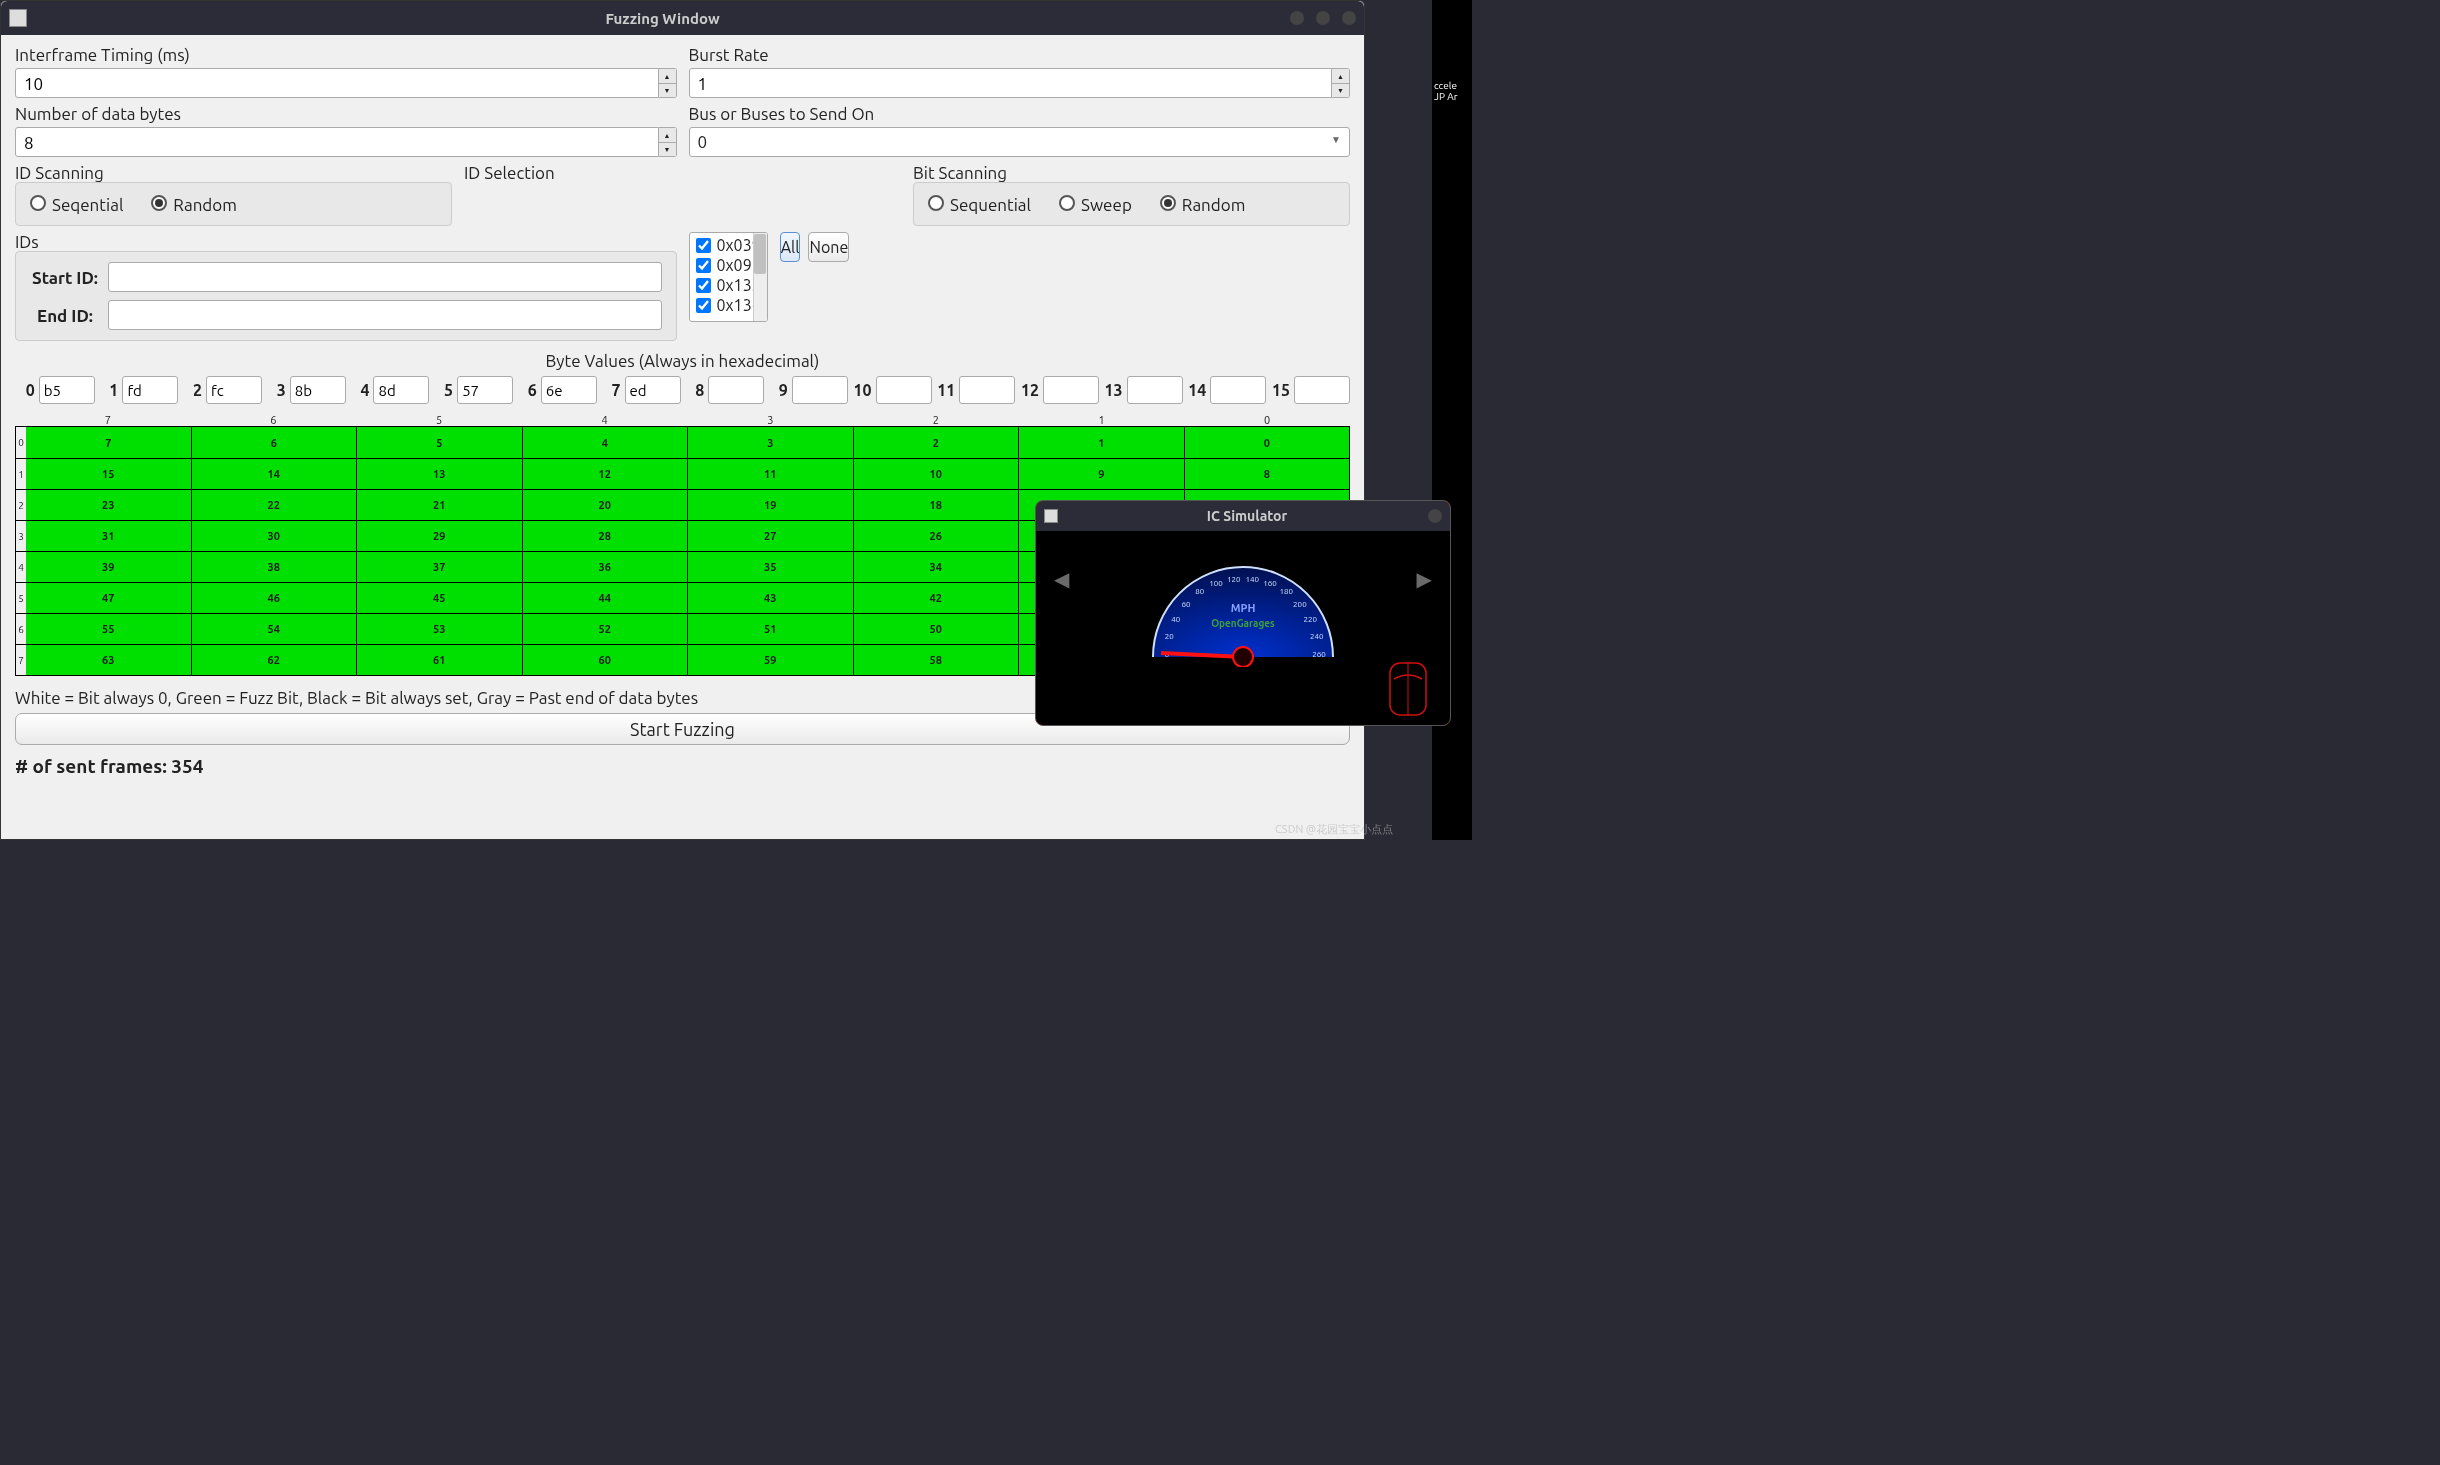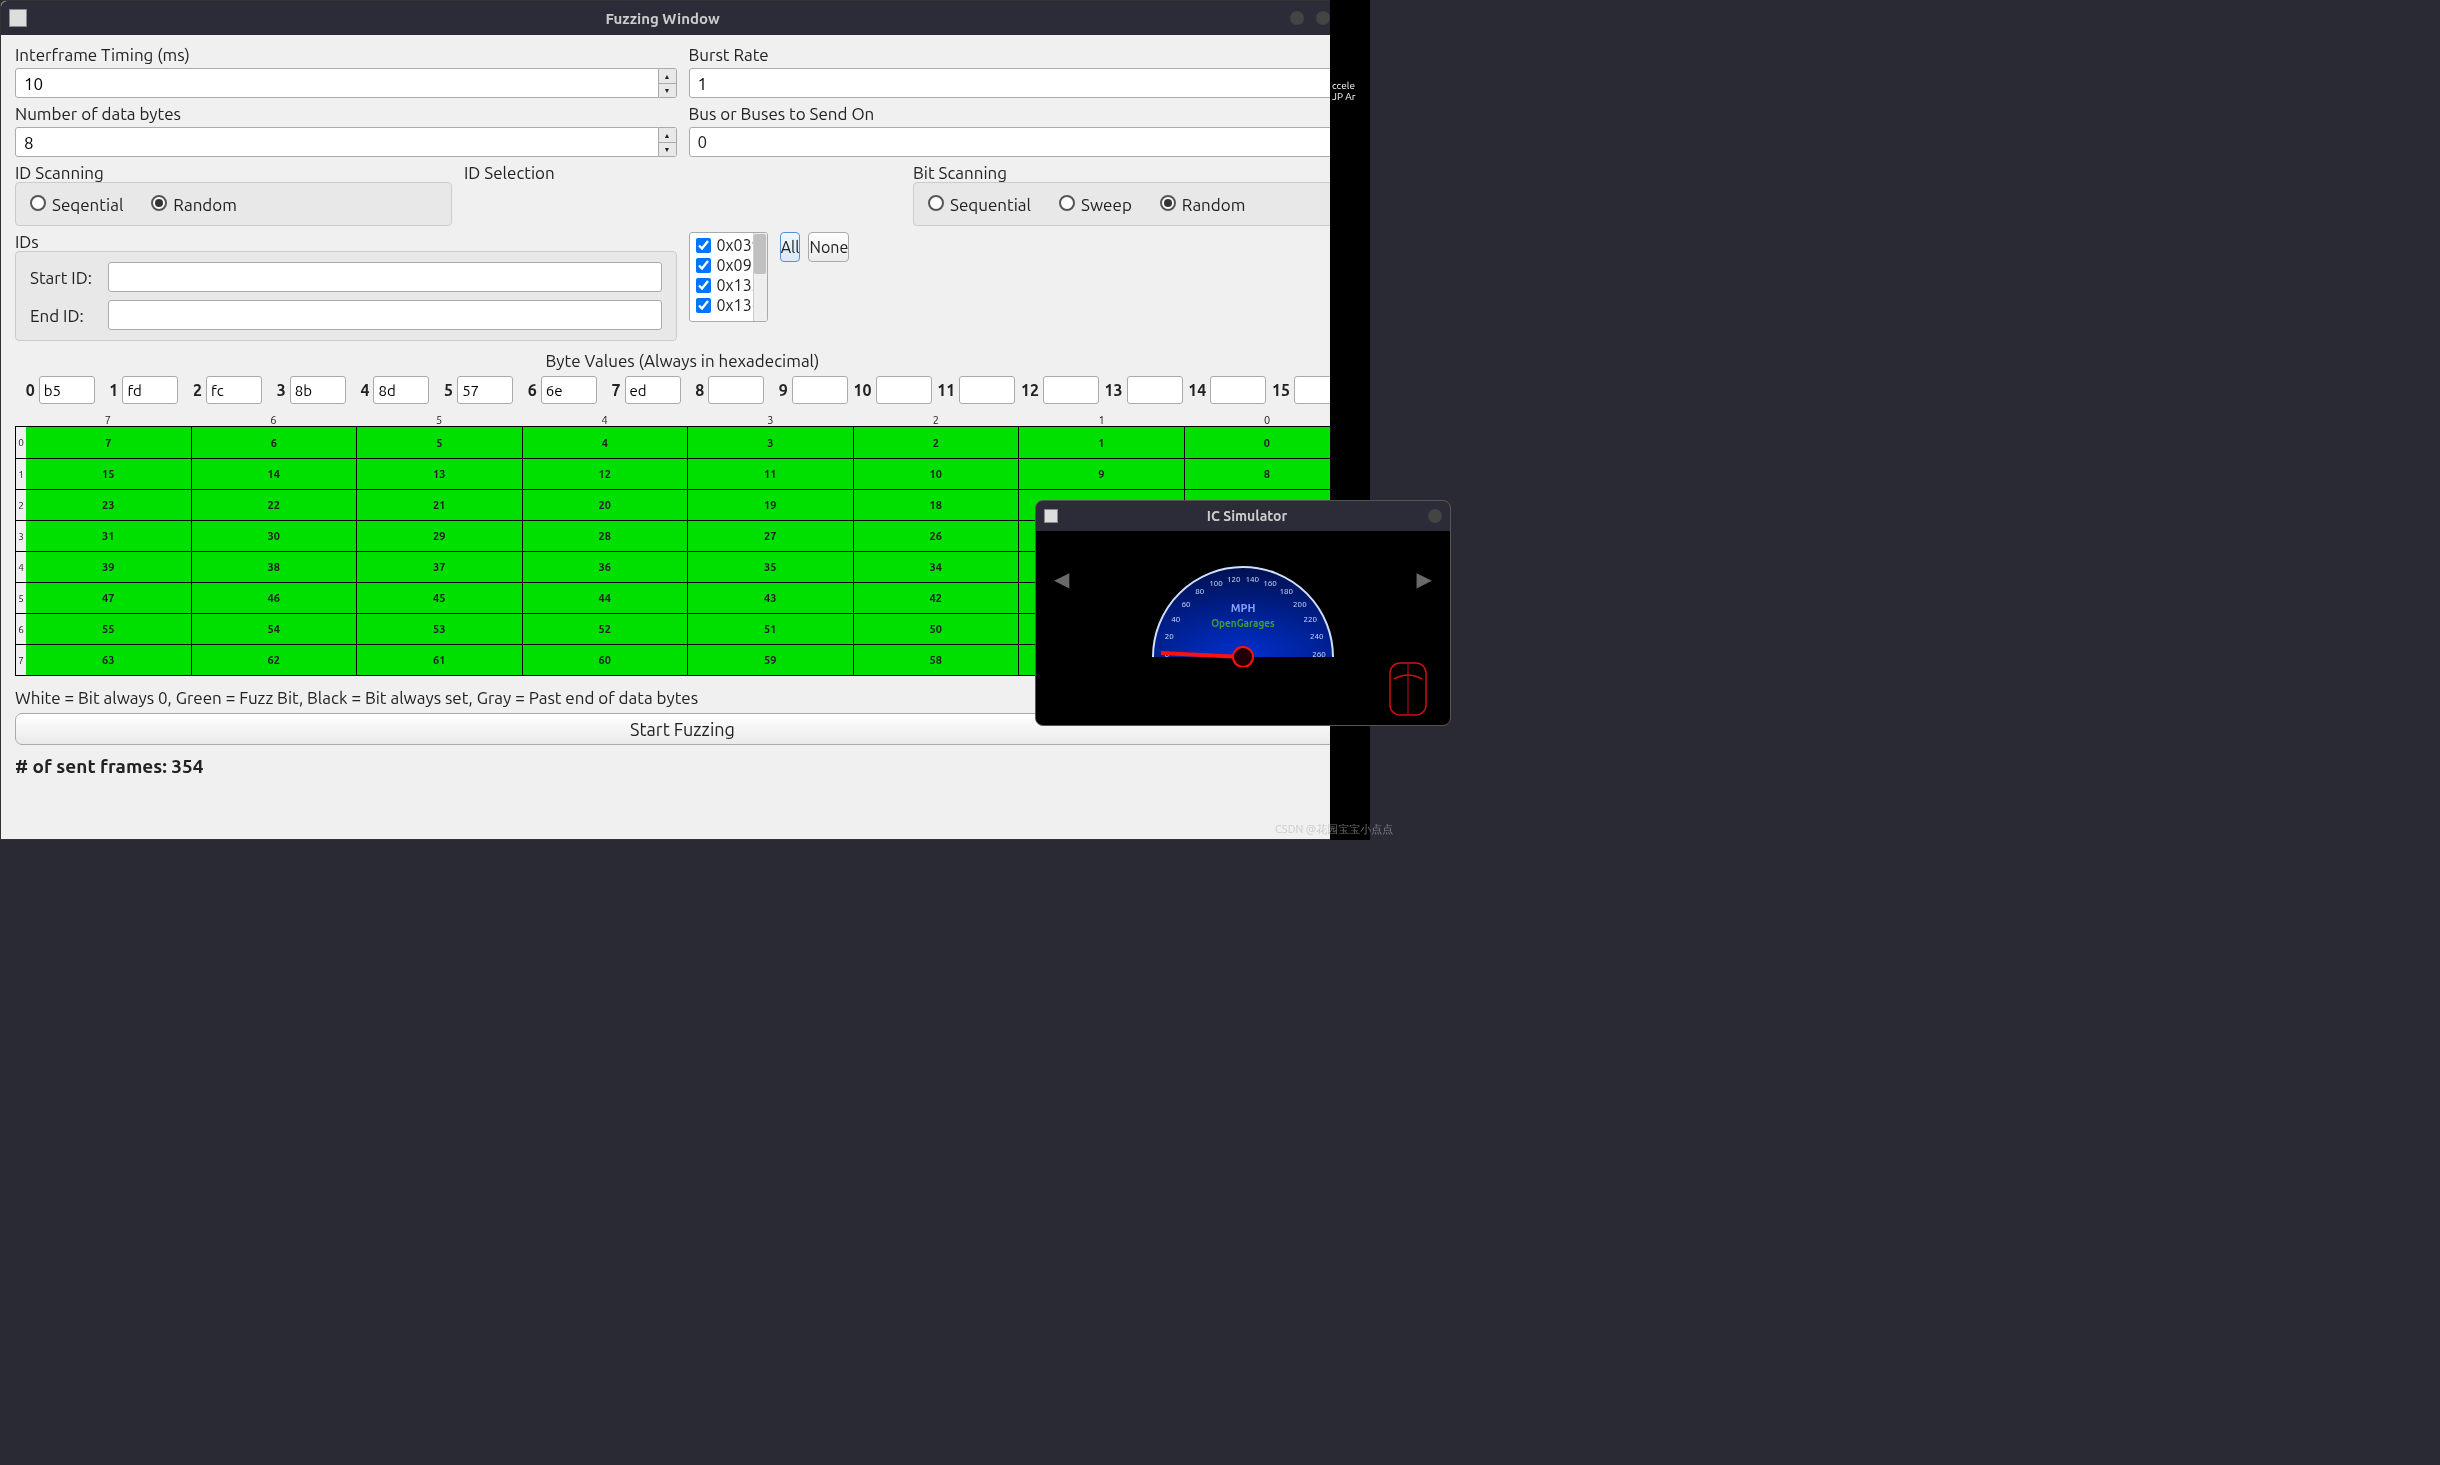--- a/index.html
+++ b/index.html
@@ -28,21 +28,21 @@
 .combo { border: 1px solid #aaa; background: #fff; padding: 4px 24px 4px 8px; font-size: 17px; height: 30px; border-radius: 3px; position: relative; }
 .combo::after { content: "▼"; position: absolute; right: 8px; top: 6px; font-size: 10px; color: #666; }
 
 .group { border: 1px solid #ccc; background: #e8e8e8; border-radius: 4px; padding: 8px 14px; display: flex; gap: 28px; align-items: center; height: 44px; }
 .radio-item { display: flex; align-items: flex-start; gap: 6px; cursor: pointer; }
 .radio { width: 16px; height: 16px; border-radius: 50%; border: 2px solid #555; display: flex; align-items: center; justify-content: center; background: #fff; }
 .radio.sel::after { content: ""; width: 8px; height: 8px; border-radius: 50%; background: #333; }
 
 .ids-box { border: 1px solid #ccc; background: #e8e8e8; border-radius: 4px; padding: 10px 14px; display: flex; flex-direction: column; gap: 8px; }
 .ids-row { display: flex; align-items: center; gap: 8px; }
-.ids-row span { width: 70px; text-align: left; }
+.ids-row span { width: 70px; text-align: center; font-weight: bold; }
 .ids-row input { flex: 1; border: 1px solid #aaa; background: #fff; height: 30px; padding: 4px 8px; font-size: 17px; border-radius: 3px; }
 
 .idlist-wrap { display: flex; gap: 12px; }
 .idlist { border: 1px solid #aaa; background: #fff; border-radius: 3px; padding: 2px; height: 90px; overflow-y: auto; position: relative; }
 .idlist .scroll-track { position: absolute; right: 0; top: 0; bottom: 0; width: 14px; background: #eee; border-left: 1px solid #ccc; }
 .idlist .scroll-thumb { position: absolute; right: 1px; top: 1px; width: 12px; height: 40px; background: #c0c0c0; border-radius: 2px; }
 .idlist-item { display: flex; align-items: center; gap: 6px; padding: 1px 4px; font-size: 16px; }
 .idlist-item input[type=checkbox] { width: 15px; height: 15px; }
 .btn-row { display: flex; gap: 8px; }
 .btn { flex: 1; border: 1px solid #aaa; background: linear-gradient(#fff,#eaeaea); border-radius: 4px; height: 30px; display: flex; align-items: center; justify-content: center; font-size: 16px; cursor: pointer; }
@@ -72,21 +72,21 @@
 .sim-title { height: 30px; background: #2c2c38; display: flex; align-items: center; color: #ccc; font-weight: 600; font-size: 14px; padding: 0 8px; }
 .sim-title .icon-box { width: 14px; height: 14px; background: #ddd; border: 1px solid #888; margin-right: 8px; }
 .sim-title .title { flex: 1; text-align: center; }
 .sim-body { position: relative; height: calc(100% - 30px); background: #000; }
 .arrow { position: absolute; top: 36px; font-size: 20px; color: #6a6a6a; }
 .arrow.l { left: 18px; } .arrow.r { right: 18px; }
 .gauge { position: absolute; left: 50%; top: 26px; transform: translateX(-50%); width: 200px; height: 110px; }
 
 .car { position: absolute; right: 18px; bottom: 8px; width: 48px; height: 56px; }
 
-.bg-strip { position: absolute; left: 1330px; top: 0; width: 40px; height: 840px; background: linear-gradient(#000,#000); overflow: hidden; }
+.bg-strip { position: absolute; left: 1432px; top: 0; width: 40px; height: 840px; background: linear-gradient(#000,#000); overflow: hidden; }
 .bg-txt { color: #fff; font-size: 10px; padding: 80px 2px 0 2px; white-space: pre; }
 
 .watermark { position: absolute; left: 1275px; top: 822px; font-size: 11px; color: rgba(180,180,180,0.6); }
 </style>
 </head>
 <body>
 
 <div class="main-window">
   <div class="titlebar">
     <div class="icon-box"></div>

